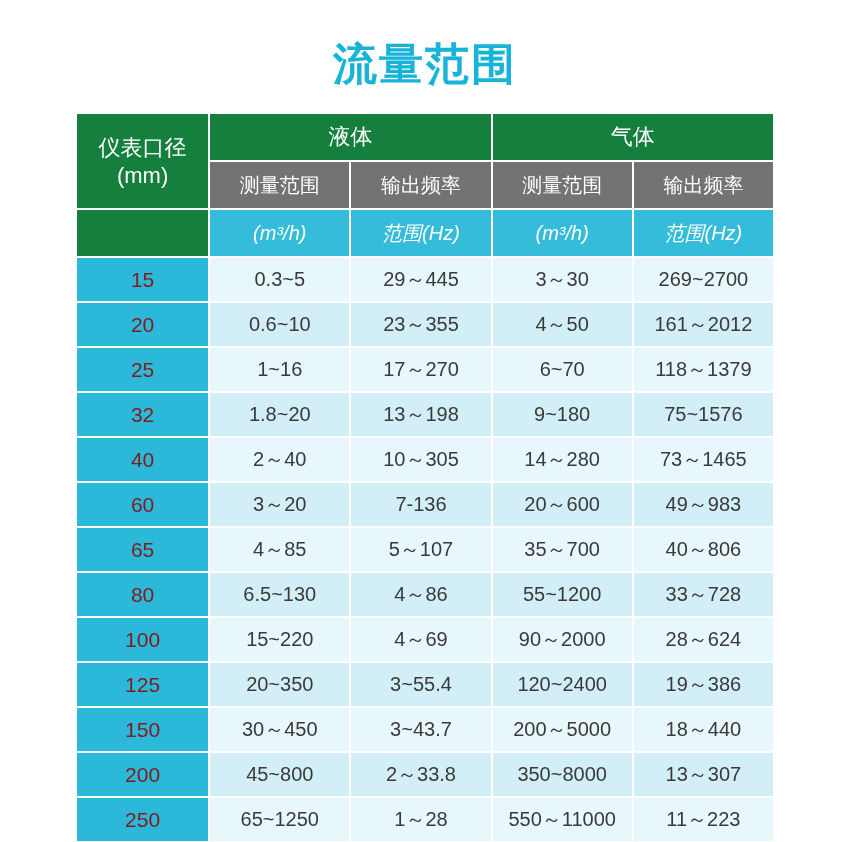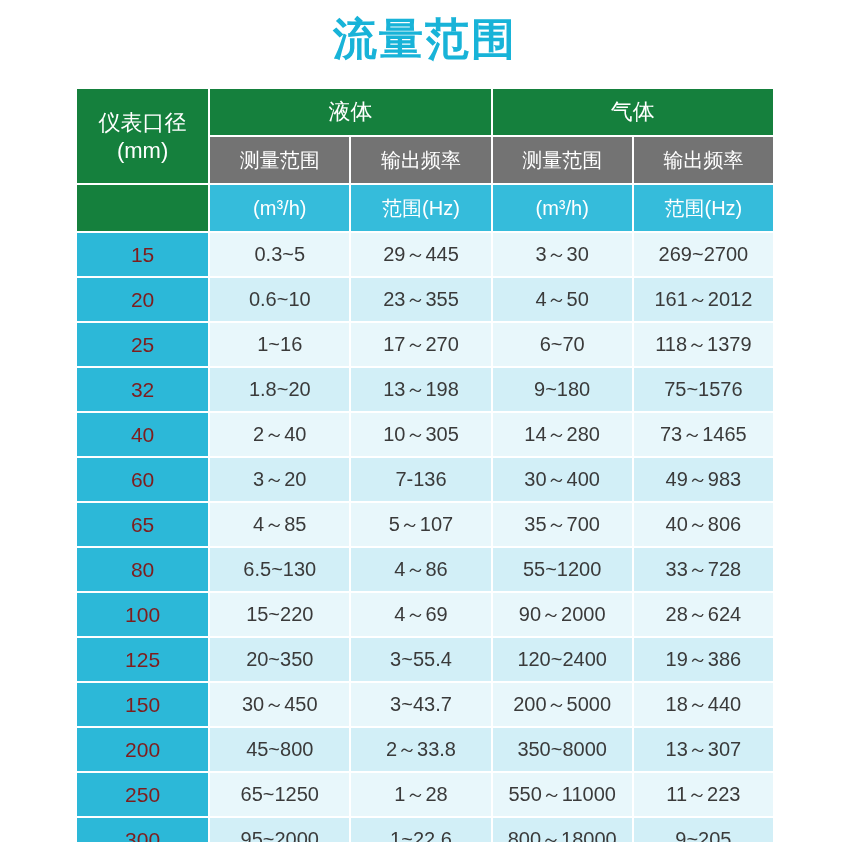--- a/index.html
+++ b/index.html
@@ -18,21 +18,21 @@
     height: 842px;
     position: relative;
     box-sizing: border-box;
   }
   .title {
     text-align: center;
     color: #18b3d8;
     font-size: 44px;
     font-weight: bold;
     letter-spacing: 2px;
-    padding-top: 10px;
+    padding-top: 35px;
     padding-bottom: 18px;
   }
   .table-wrap {
     width: 700px;
     margin: 0 auto;
   }
   table.flow {
     border-collapse: collapse;
     width: 700px;
     table-layout: fixed;
@@ -55,20 +55,21 @@
     background: #737373;
     color: #ffffff;
     font-size: 20px;
     font-weight: bold;
   }
   .hdr-unit {
     background: #35bcdb;
     color: #ffffff;
     font-size: 20px;
     font-weight: bold;
+    font-style: italic;
   }
   .col-size {
     width: 133px;
   }
   .col-data {
     width: 141px;
   }
   .size-cell {
     background: #2cb8d8;
     color: #7f1d1d;
@@ -160,21 +161,21 @@
             <td class="size-cell">40</td>
             <td class="data-cell">2～40</td>
             <td class="data-cell">10～305</td>
             <td class="data-cell">14～280</td>
             <td class="data-cell">73～1465</td>
           </tr>
           <tr class="data-row row-b">
             <td class="size-cell">60</td>
             <td class="data-cell">3～20</td>
             <td class="data-cell">7-136</td>
-            <td class="data-cell">30～400</td>
+            <td class="data-cell">20～600</td>
             <td class="data-cell">49～983</td>
           </tr>
           <tr class="data-row row-a">
             <td class="size-cell">65</td>
             <td class="data-cell">4～85</td>
             <td class="data-cell">5～107</td>
             <td class="data-cell">35～700</td>
             <td class="data-cell">40～806</td>
           </tr>
           <tr class="data-row row-b">

